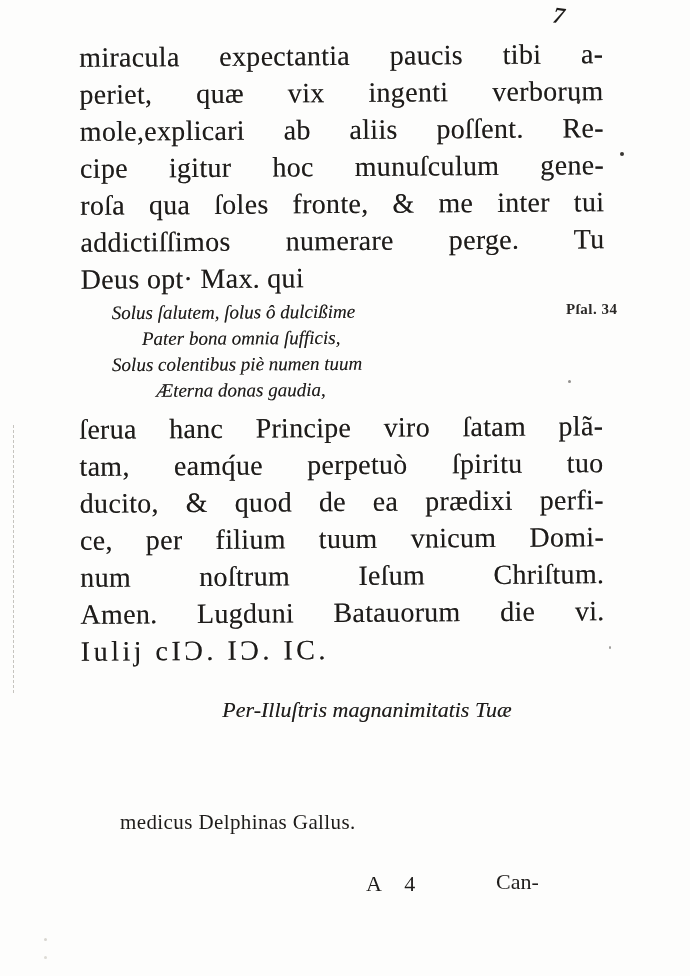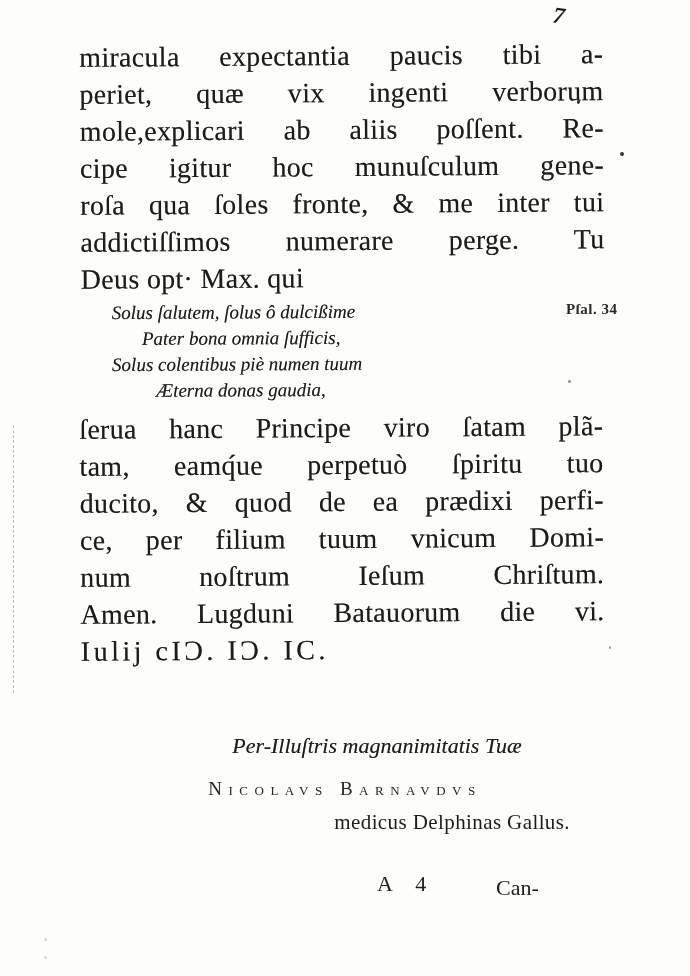--- a/index.html
+++ b/index.html
@@ -50,49 +50,47 @@
   .vl.ind2{margin-left:44px;}
   
   .margin-note{
     position:absolute;left:566px;top:301px;
     font-size:15px;letter-spacing:0.5px;
     color:#2b2927;
     font-weight:bold;
   }
   
   .subscription{
-    position:absolute;left:146px;top:694px;width:462px;
+    position:absolute;left:136px;top:694px;width:462px;
     text-align:center;
     font-size:22px;line-height:31px;
     font-style:italic;
     text-shadow:0 0 0.4px rgba(30,28,26,0.5);
-    margin-top:36px;
   }
   
   .author-name{
     position:absolute;left:120px;top:778px;width:450px;
     text-align:center;
     font-variant:small-caps;
     font-size:19px;letter-spacing:6.5px;
     color:#262422;
   }
   .author-title{
     position:absolute;left:120px;top:810px;width:450px;
-    text-align:right;
+    text-align:left;
     font-size:21px;letter-spacing:0.4px;
   }
   
   .sig{
     position:absolute;left:366px;top:871px;
-    font-size:22px;letter-spacing:9px;margin-left:11px;
+    font-size:22px;letter-spacing:9px;
   }
   .catch{
     position:absolute;left:496px;top:869px;
     font-size:22px;
-    margin-top:6px;
   }
   
   .gutter-line{
     position:absolute;left:13px;top:425px;height:268px;width:0;
     border-left:1px dashed #b9b7b0;
     opacity:0.8;
   }
   .speck{
     position:absolute;background:#3a3733;border-radius:50%;
   }
@@ -136,21 +134,20 @@
     <div class="bl fill">ce, per filium tuum vnicum Domi-</div>
     <div class="bl fill">num noſtrum Ieſum Chriſtum.</div>
     <div class="bl fill">Amen. Lugduni Batauorum die vi.</div>
     <div class="bl date">Iulij cIƆ. IƆ. IC.</div>
   </div>
 
   <div class="subscription">
     <div class="sl">Per-Illuſtris magnanimitatis Tuæ</div>
   </div>
 
-  <div class="author-name">Nicolavs Barnavdvs</div>
   <div class="author-title">medicus Delphinas Gallus.</div>
 
   <div class="sig">A 4</div>
   <div class="catch">Can-</div>
 
   <div class="gutter-line"></div>
   <div class="speck s1"></div>
   <div class="speck s2"></div>
   <div class="speck s3"></div>
   <div class="speck s4"></div>

